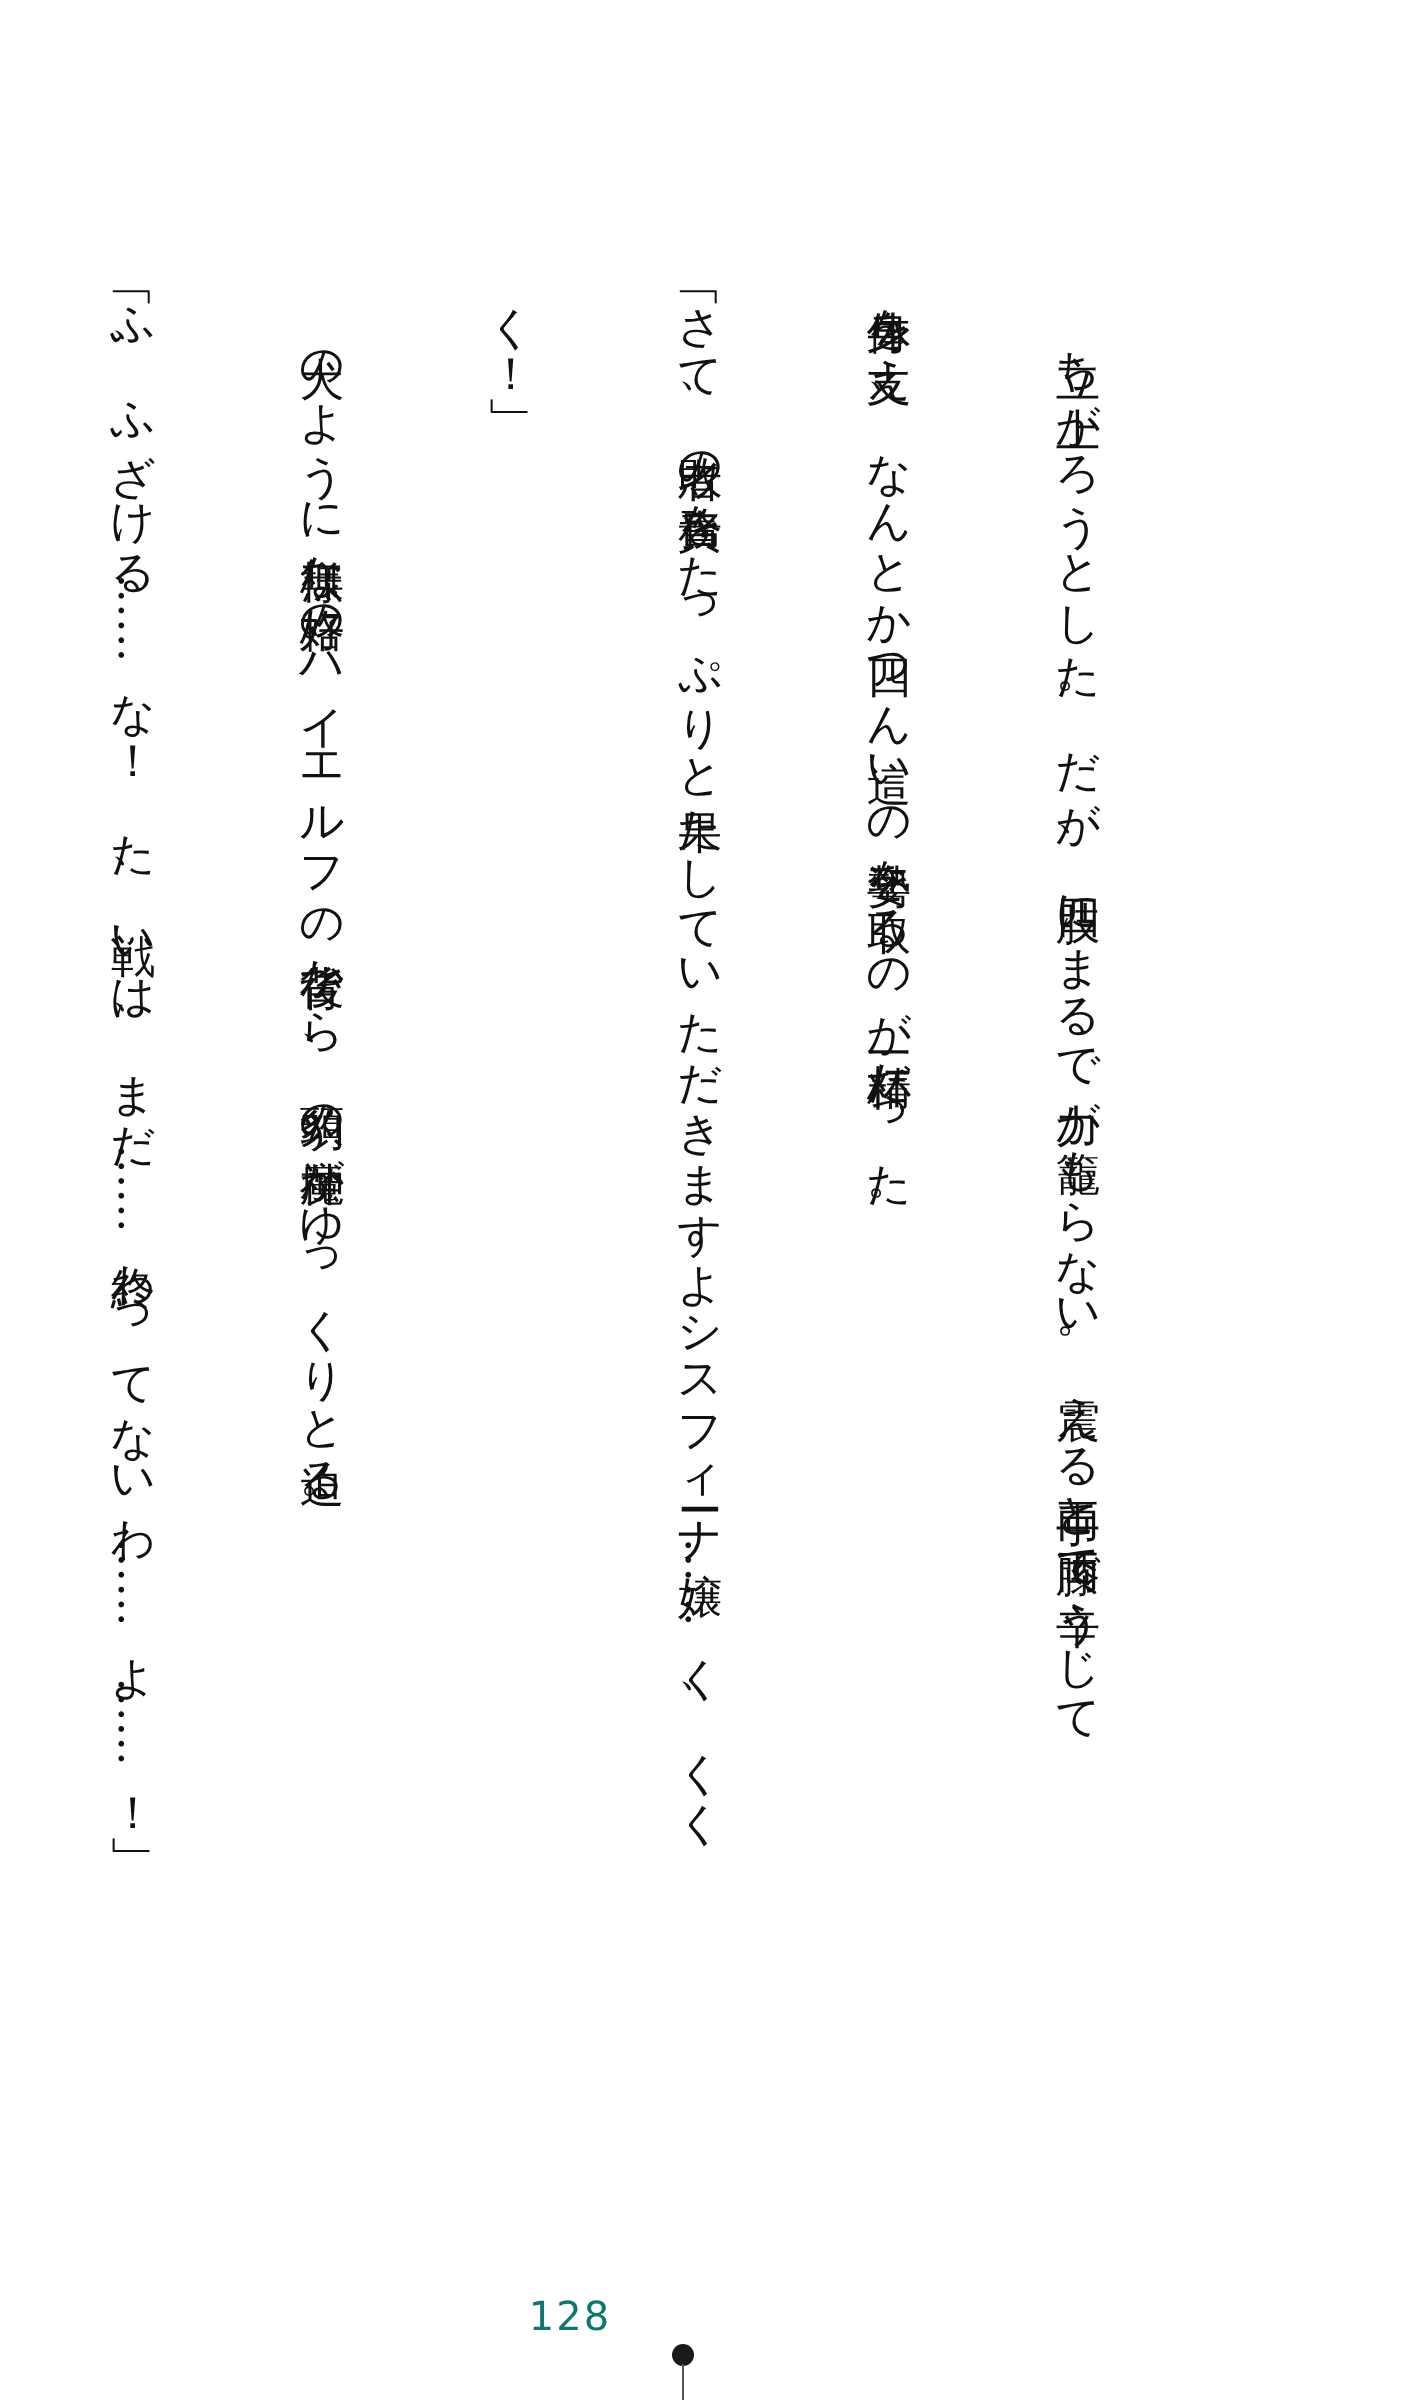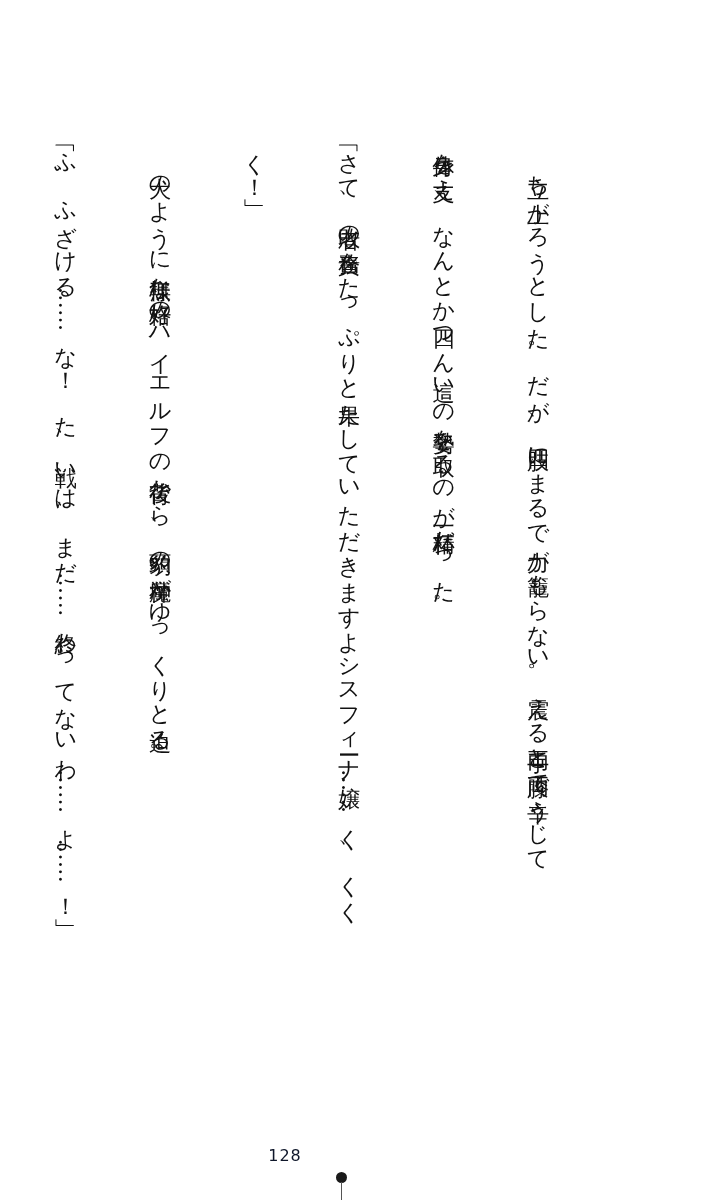--- a/index.html
+++ b/index.html
@@ -38,22 +38,22 @@
       margin: 0;
       padding: 0;
     }
     .page-number {
       position: absolute;
       top: 1146px;
       left: 0;
       width: 570px;
       text-align: center;
       font-family: "DejaVu Sans", "Liberation Sans", sans-serif;
-      font-size: 16px;
-      color: #0f172a;
+      font-size: 20px;
+      color: #0f766e;
       letter-spacing: 1px;
     }
     .footer-dot {
       position: absolute;
       left: 336px;
       top: 1172px;
       width: 11px;
       height: 11px;
       border-radius: 50%;
       background: #1a1a1a;

